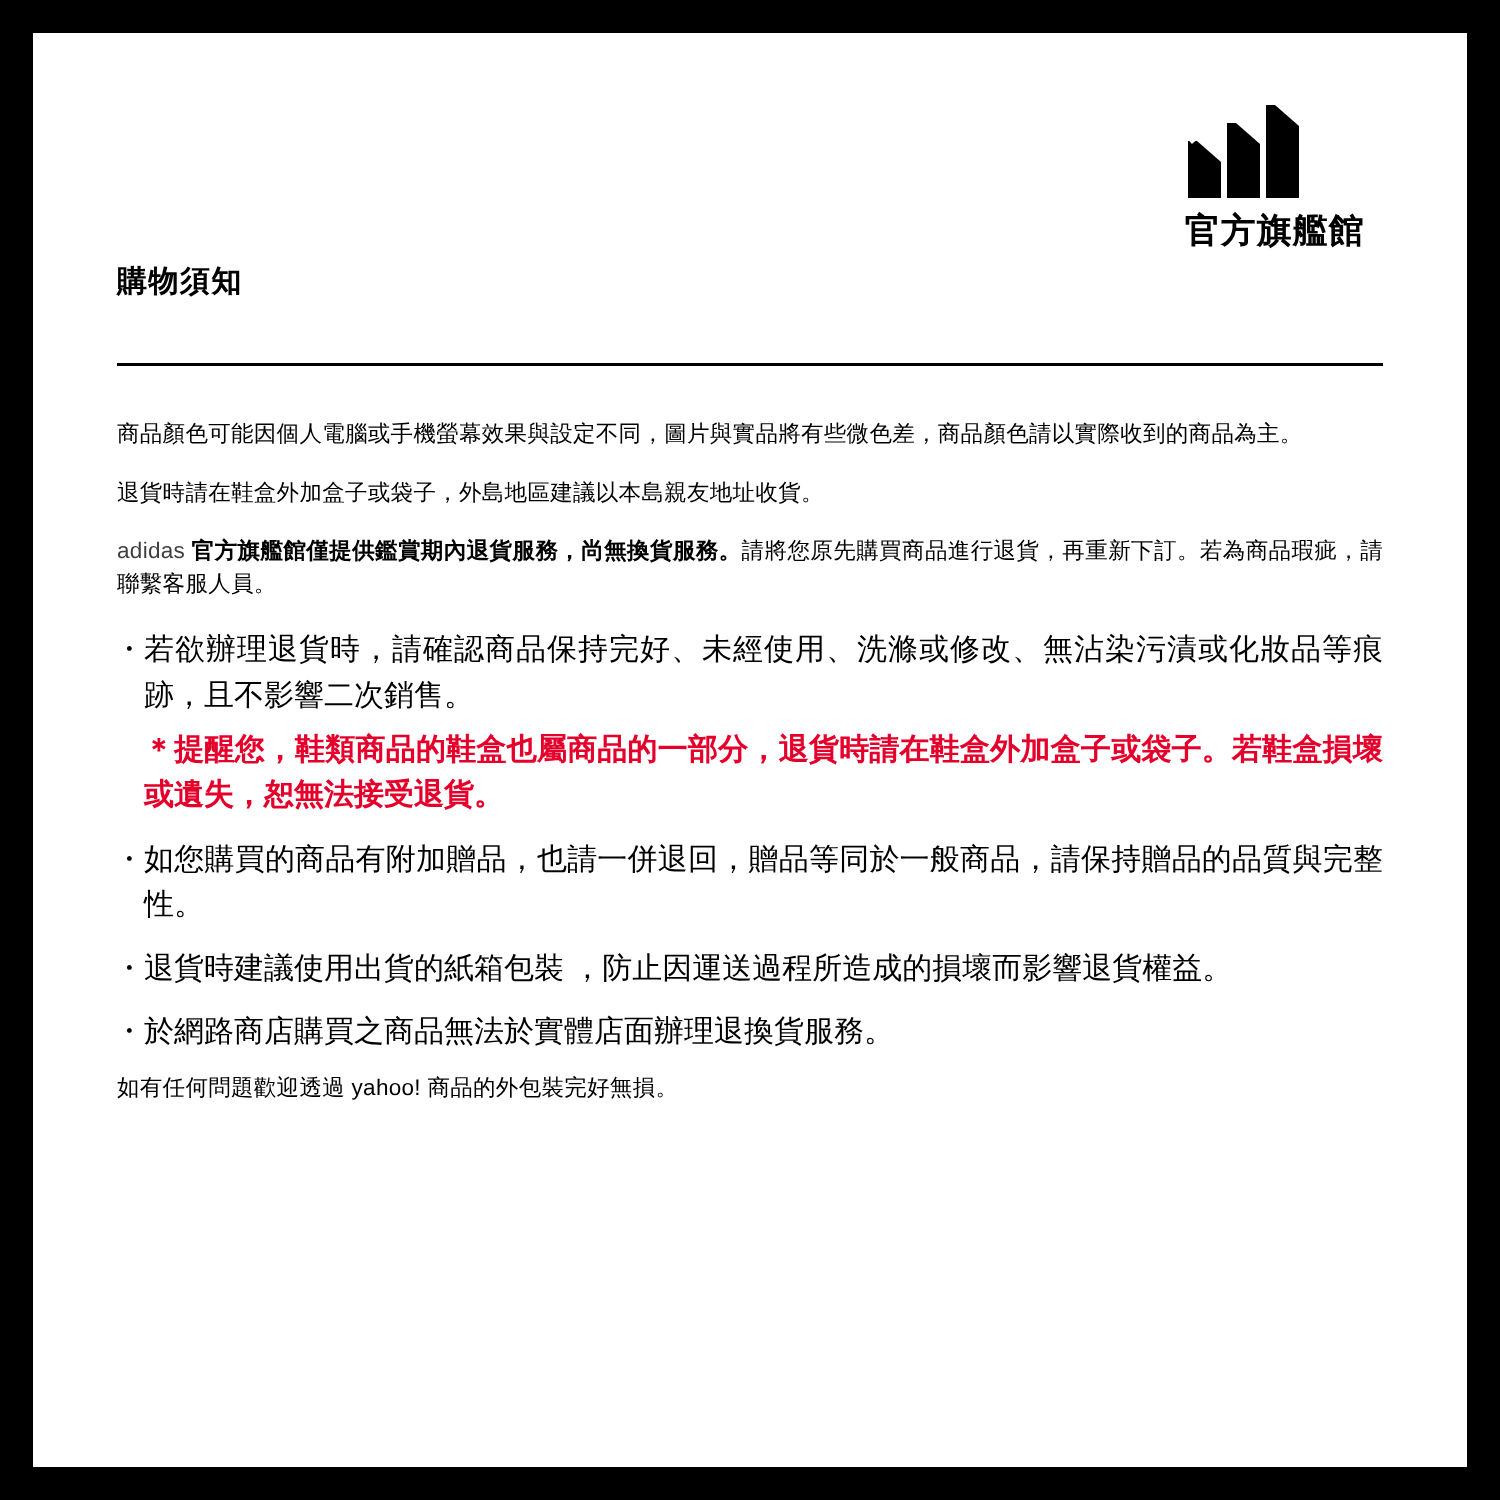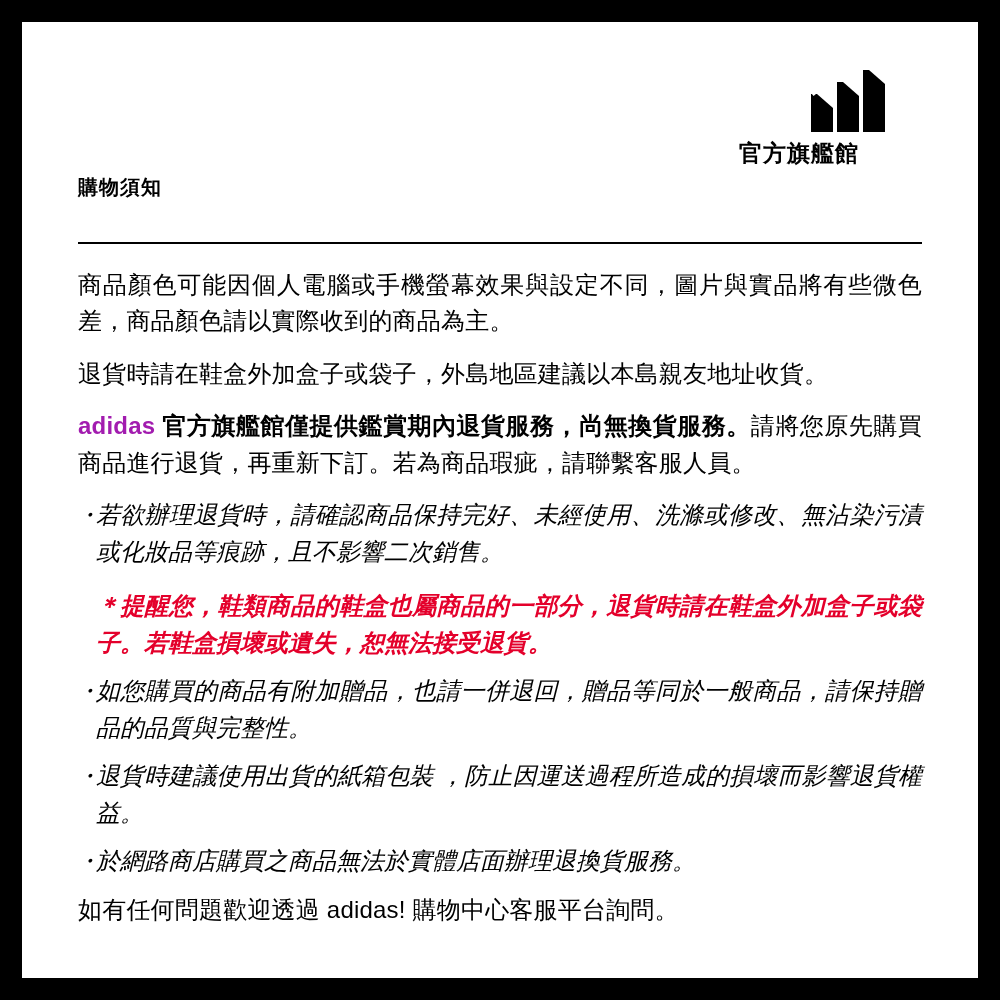--- a/index.html
+++ b/index.html
@@ -25,23 +25,24 @@
   .sheet {
     position: relative;
     width: 100%;
     height: 100%;
     background: #ffffff;
     box-sizing: border-box;
     padding: 38px 56px 30px 56px;
   }
   .brand-block {
     position: absolute;
-    right: 49px;
+    right: 68px;
     top: 48px;
     width: 190px;
+    text-align: right;
   }
   .logo-svg {
     display: block;
     margin-left: auto;
     margin-right: 0;
   }
   .brand-sub {
     font-size: 23px;
     font-weight: bold;
     letter-spacing: 1px;
@@ -64,60 +65,59 @@
     height: 2px;
     background: #000000;
   }
   .body {
     position: absolute;
     left: 56px;
     right: 56px;
     top: 245px;
   }
   .para {
-    font-size: 24px;
+    font-size: 15px;
     line-height: 1.52;
-    margin: 0 0 16px 0;
+    margin: 12px 0 16px 0;
     letter-spacing: 0.2px;
     text-align: justify;
   }
   .red {
     color: #000000;
     font-weight: bold;
   }
   .red-logo {
-    color: #a21caf;
-    font-weight: bold;
+    color: #404040;
+    font-weight: normal;
     font-family: "Liberation Sans", sans-serif;
   }
   ul.bullets {
     list-style: none;
     margin: 0 0 12px 0;
     padding: 0;
   }
   ul.bullets > li {
     position: relative;
     padding-left: 18px;
-    font-size: 24px;
+    font-size: 20px;
     line-height: 1.52;
     margin-bottom: 12px;
     text-align: justify;
-    font-style: italic;
   }
   ul.bullets > li::before {
     content: "・";
     position: absolute;
     left: -2px;
     top: 0;
   }
   .note-red {
     display: block;
     color: #e4002b;
     font-weight: bold;
-    margin-top: 18px;
+    margin-top: 6px;
   }
   .tail {
     margin-top: 4px;
   }
 </style>
 </head>
 <body>
 
 <div class="page">
   <div class="sheet">
@@ -157,17 +157,17 @@
         </li>
         <li>
           <span>退貨時建議使用出貨的紙箱包裝 ，防止因運送過程所造成的損壞而影響退貨權益。</span>
         </li>
         <li>
           <span>於網路商店購買之商品無法於實體店面辦理退換貨服務。</span>
         </li>
       </ul>
 
 
-      <p class="para">如有任何問題歡迎透過 adidas! 購物中心客服平台詢問。</p>
+      <p class="para">如有任何問題歡迎透過 yahoo! 商品的外包裝完好無損。</p>
 
     </div>
   </div>
 </div>
 
 </body></html>

